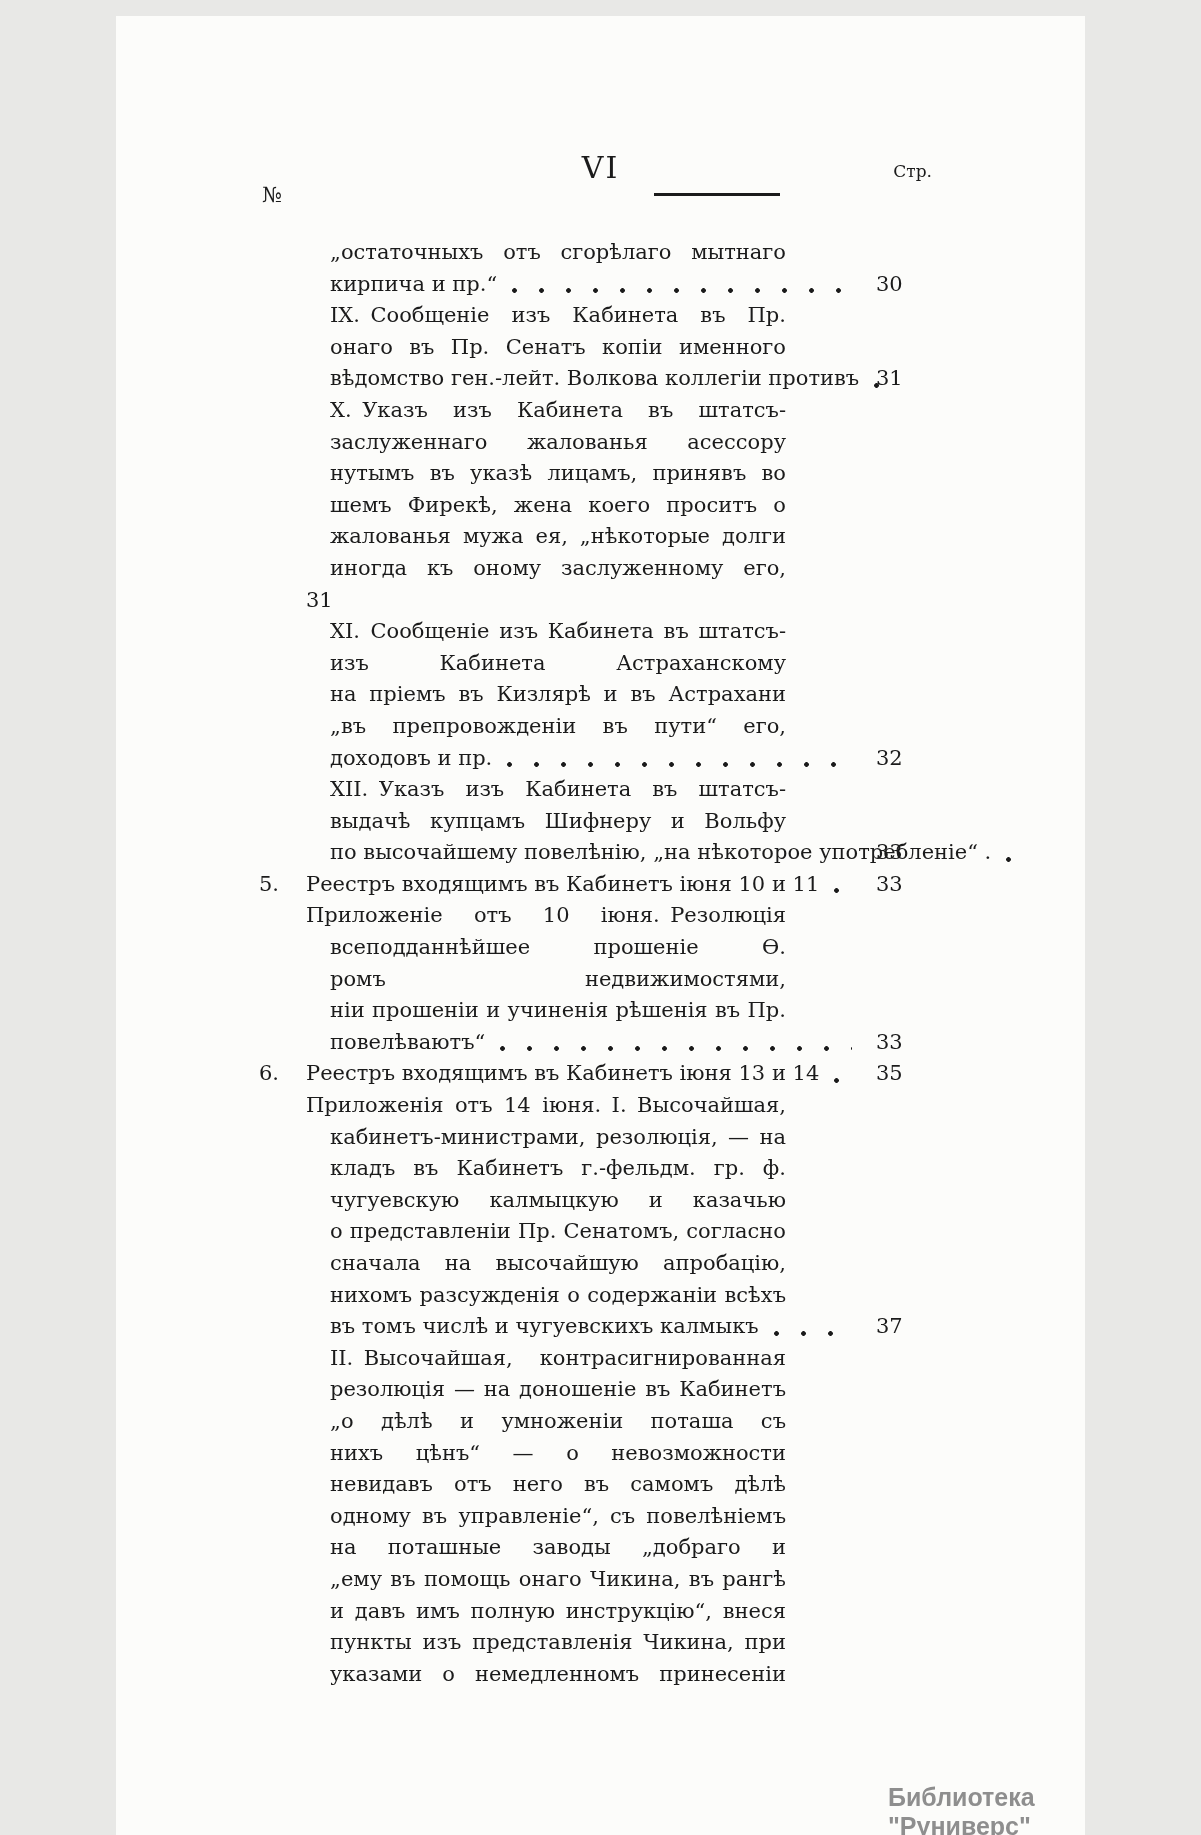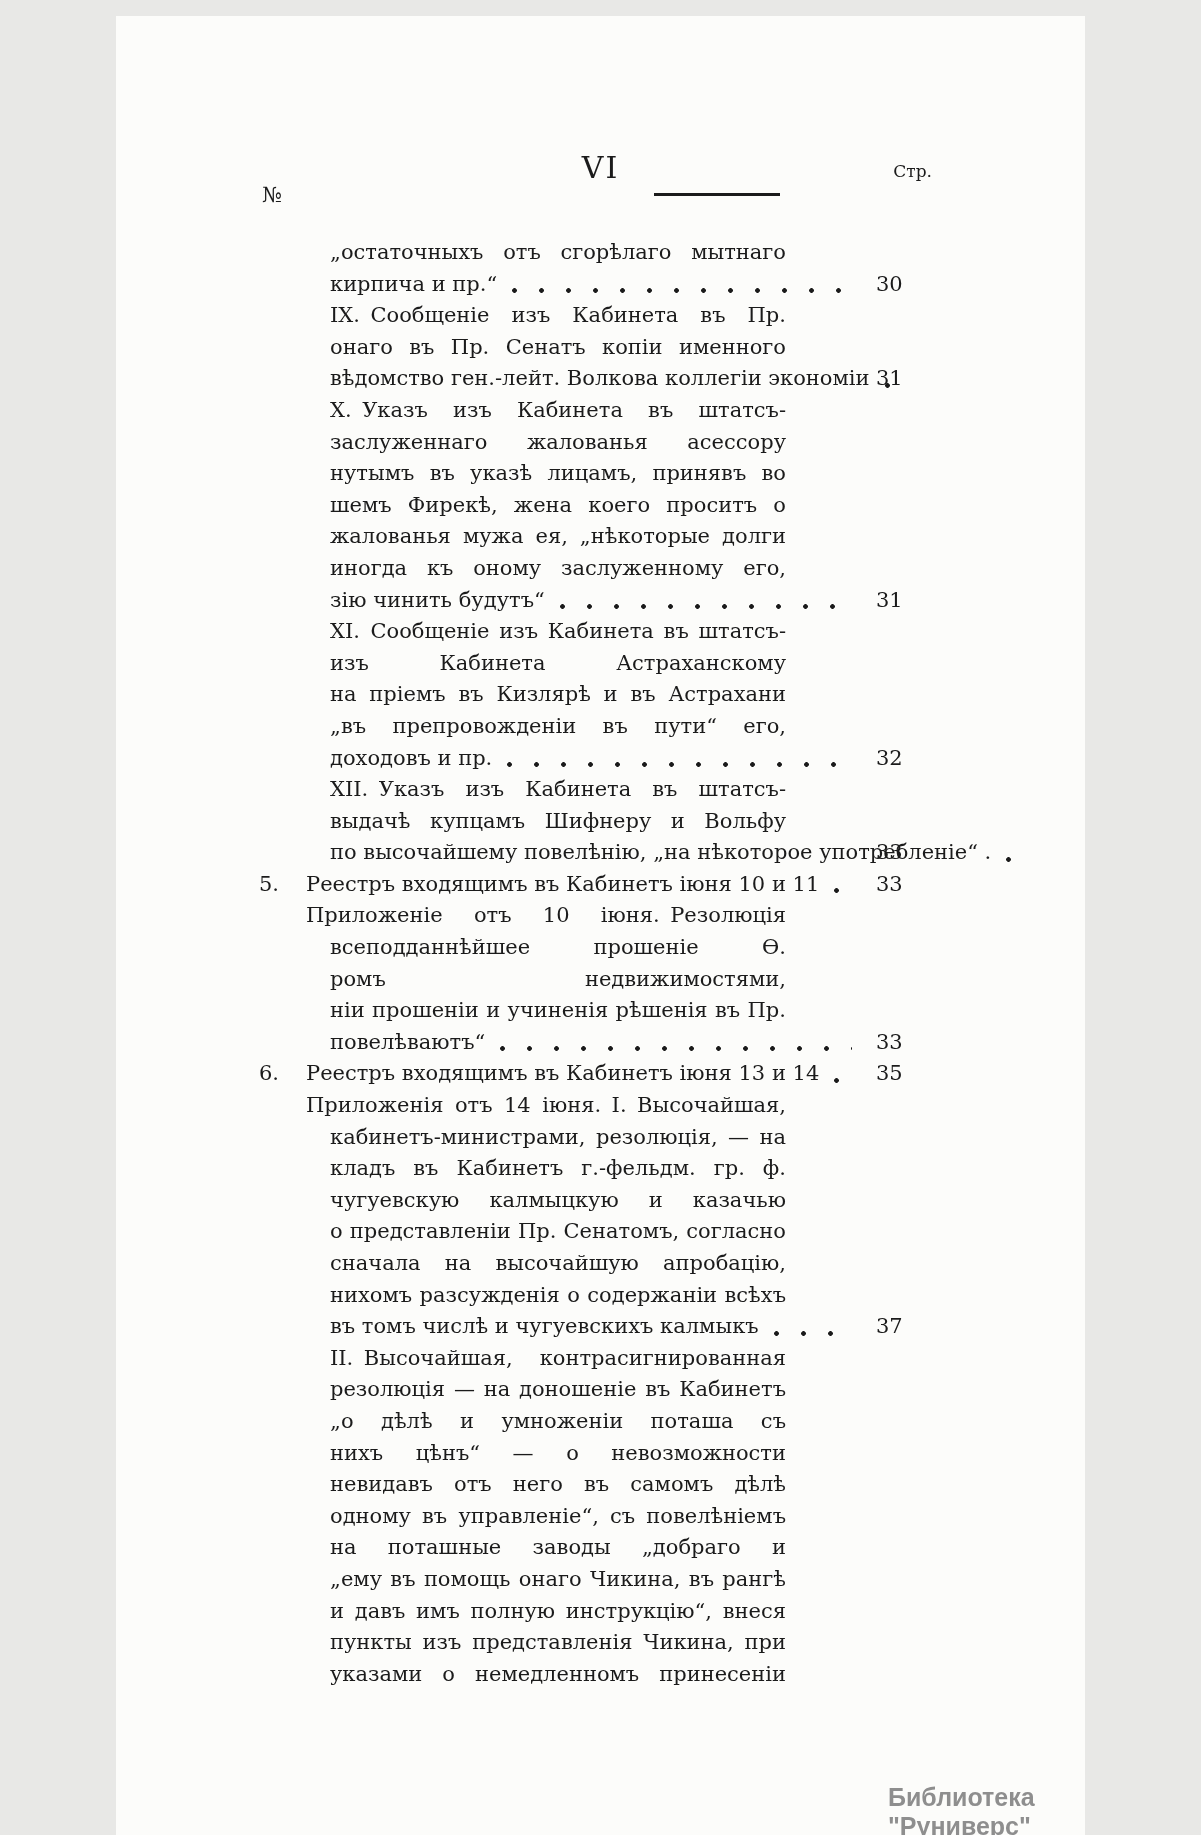--- a/index.html
+++ b/index.html
@@ -91,21 +91,21 @@
     <span class="col-num"></span>
     <span class="col-text">
       <span class="line-text">онаго въ Пр. Сенатъ копіи именного указа о порученіи въ</span>
 
     </span>
     <span class="col-page"></span>
   </div>
       <div class="toc-line indent-b dots">
     <span class="col-num"></span>
     <span class="col-text">
-      <span class="line-text">вѣдомство ген.-лейт. Волкова коллегіи экономіи</span>
+      <span class="line-text">вѣдомство ген.-лейт. Волкова коллегіи противъ</span>
       <span class="leader"></span>
     </span>
     <span class="col-page">31</span>
   </div>
       <div class="toc-line indent-b fill">
     <span class="col-num"></span>
     <span class="col-text">
       <span class="line-text">X. Указъ изъ Кабинета въ штатсъ-контору о выдачѣ изъ оной</span>
 
     </span>
@@ -146,24 +146,20 @@
       <div class="toc-line indent-b fill">
     <span class="col-num"></span>
     <span class="col-text">
       <span class="line-text">иногда къ оному заслуженному его, Фирека, жалованью претен-</span>
 
     </span>
     <span class="col-page"></span>
   </div>
       <div class="toc-line indent-b dots">
     <span class="col-num"></span>
-    <span class="col-text">
-      <span class="line-text">зію чинить будутъ“</span>
-      <span class="leader"></span>
-    </span>
     <span class="col-page">31</span>
   </div>
       <div class="toc-line indent-b fill">
     <span class="col-num"></span>
     <span class="col-text">
       <span class="line-text">XI. Сообщеніе изъ Кабинета въ штатсъ-контору о посылкѣ</span>
 
     </span>
     <span class="col-page"></span>
   </div>

